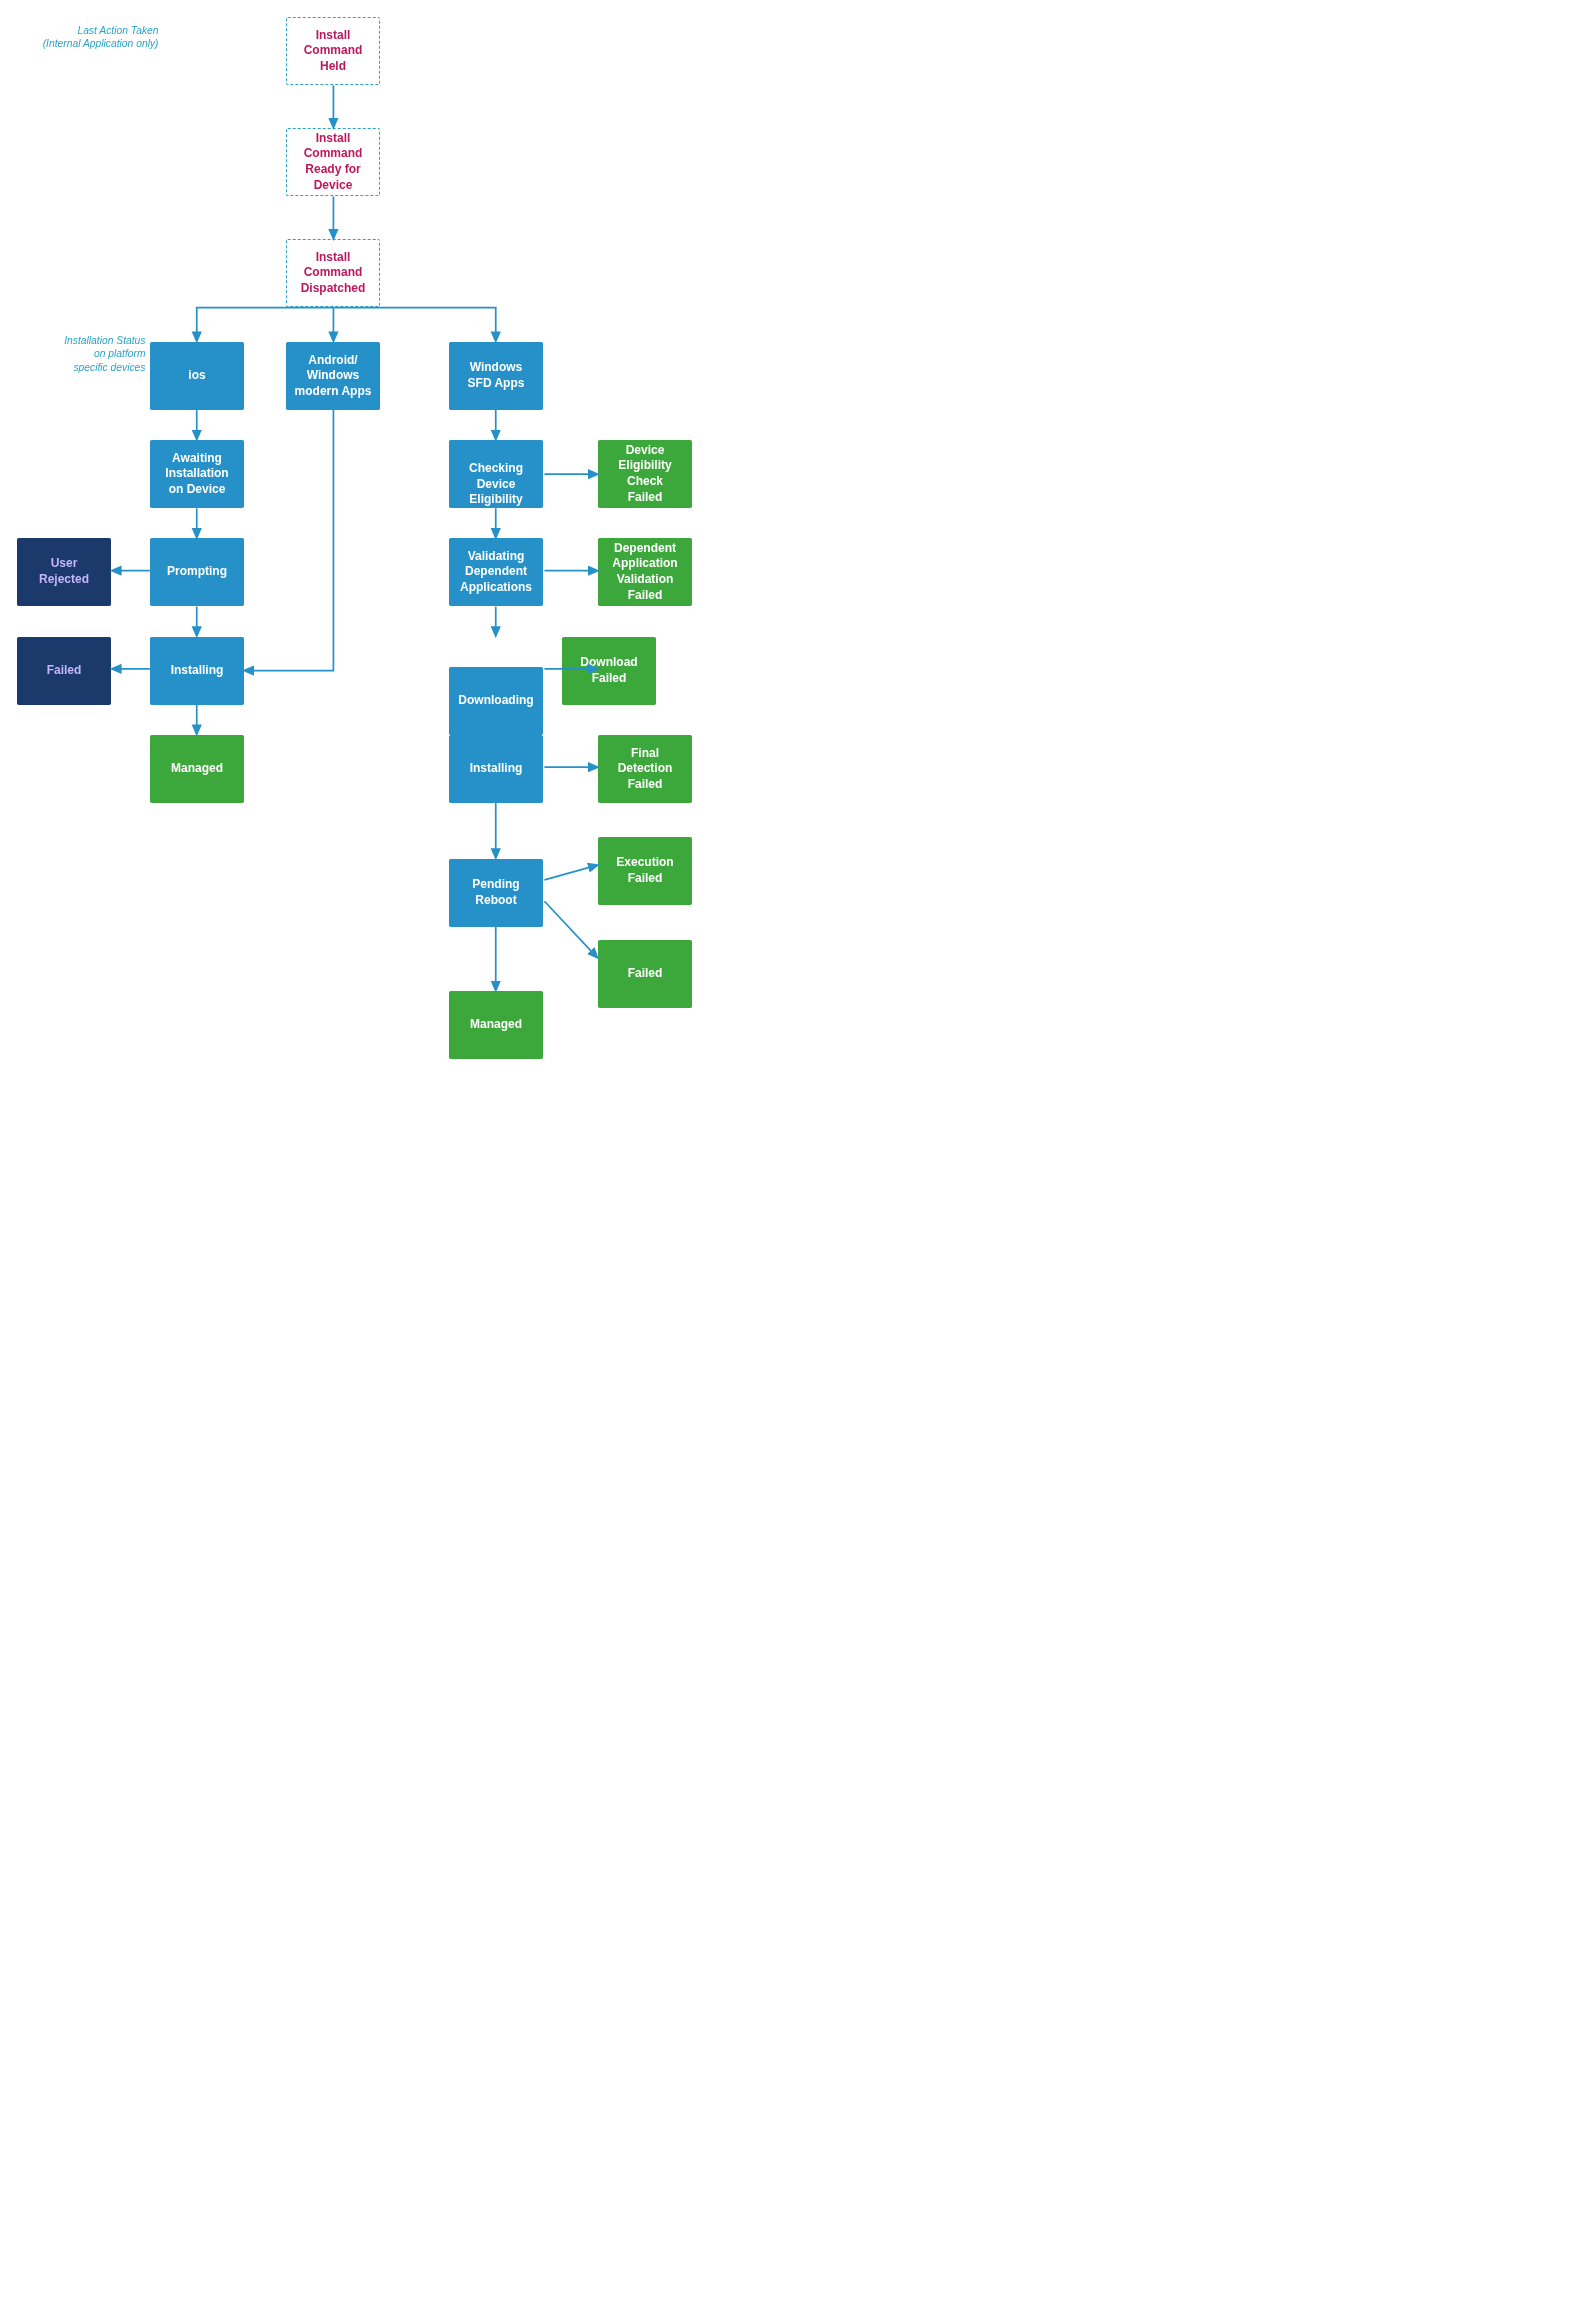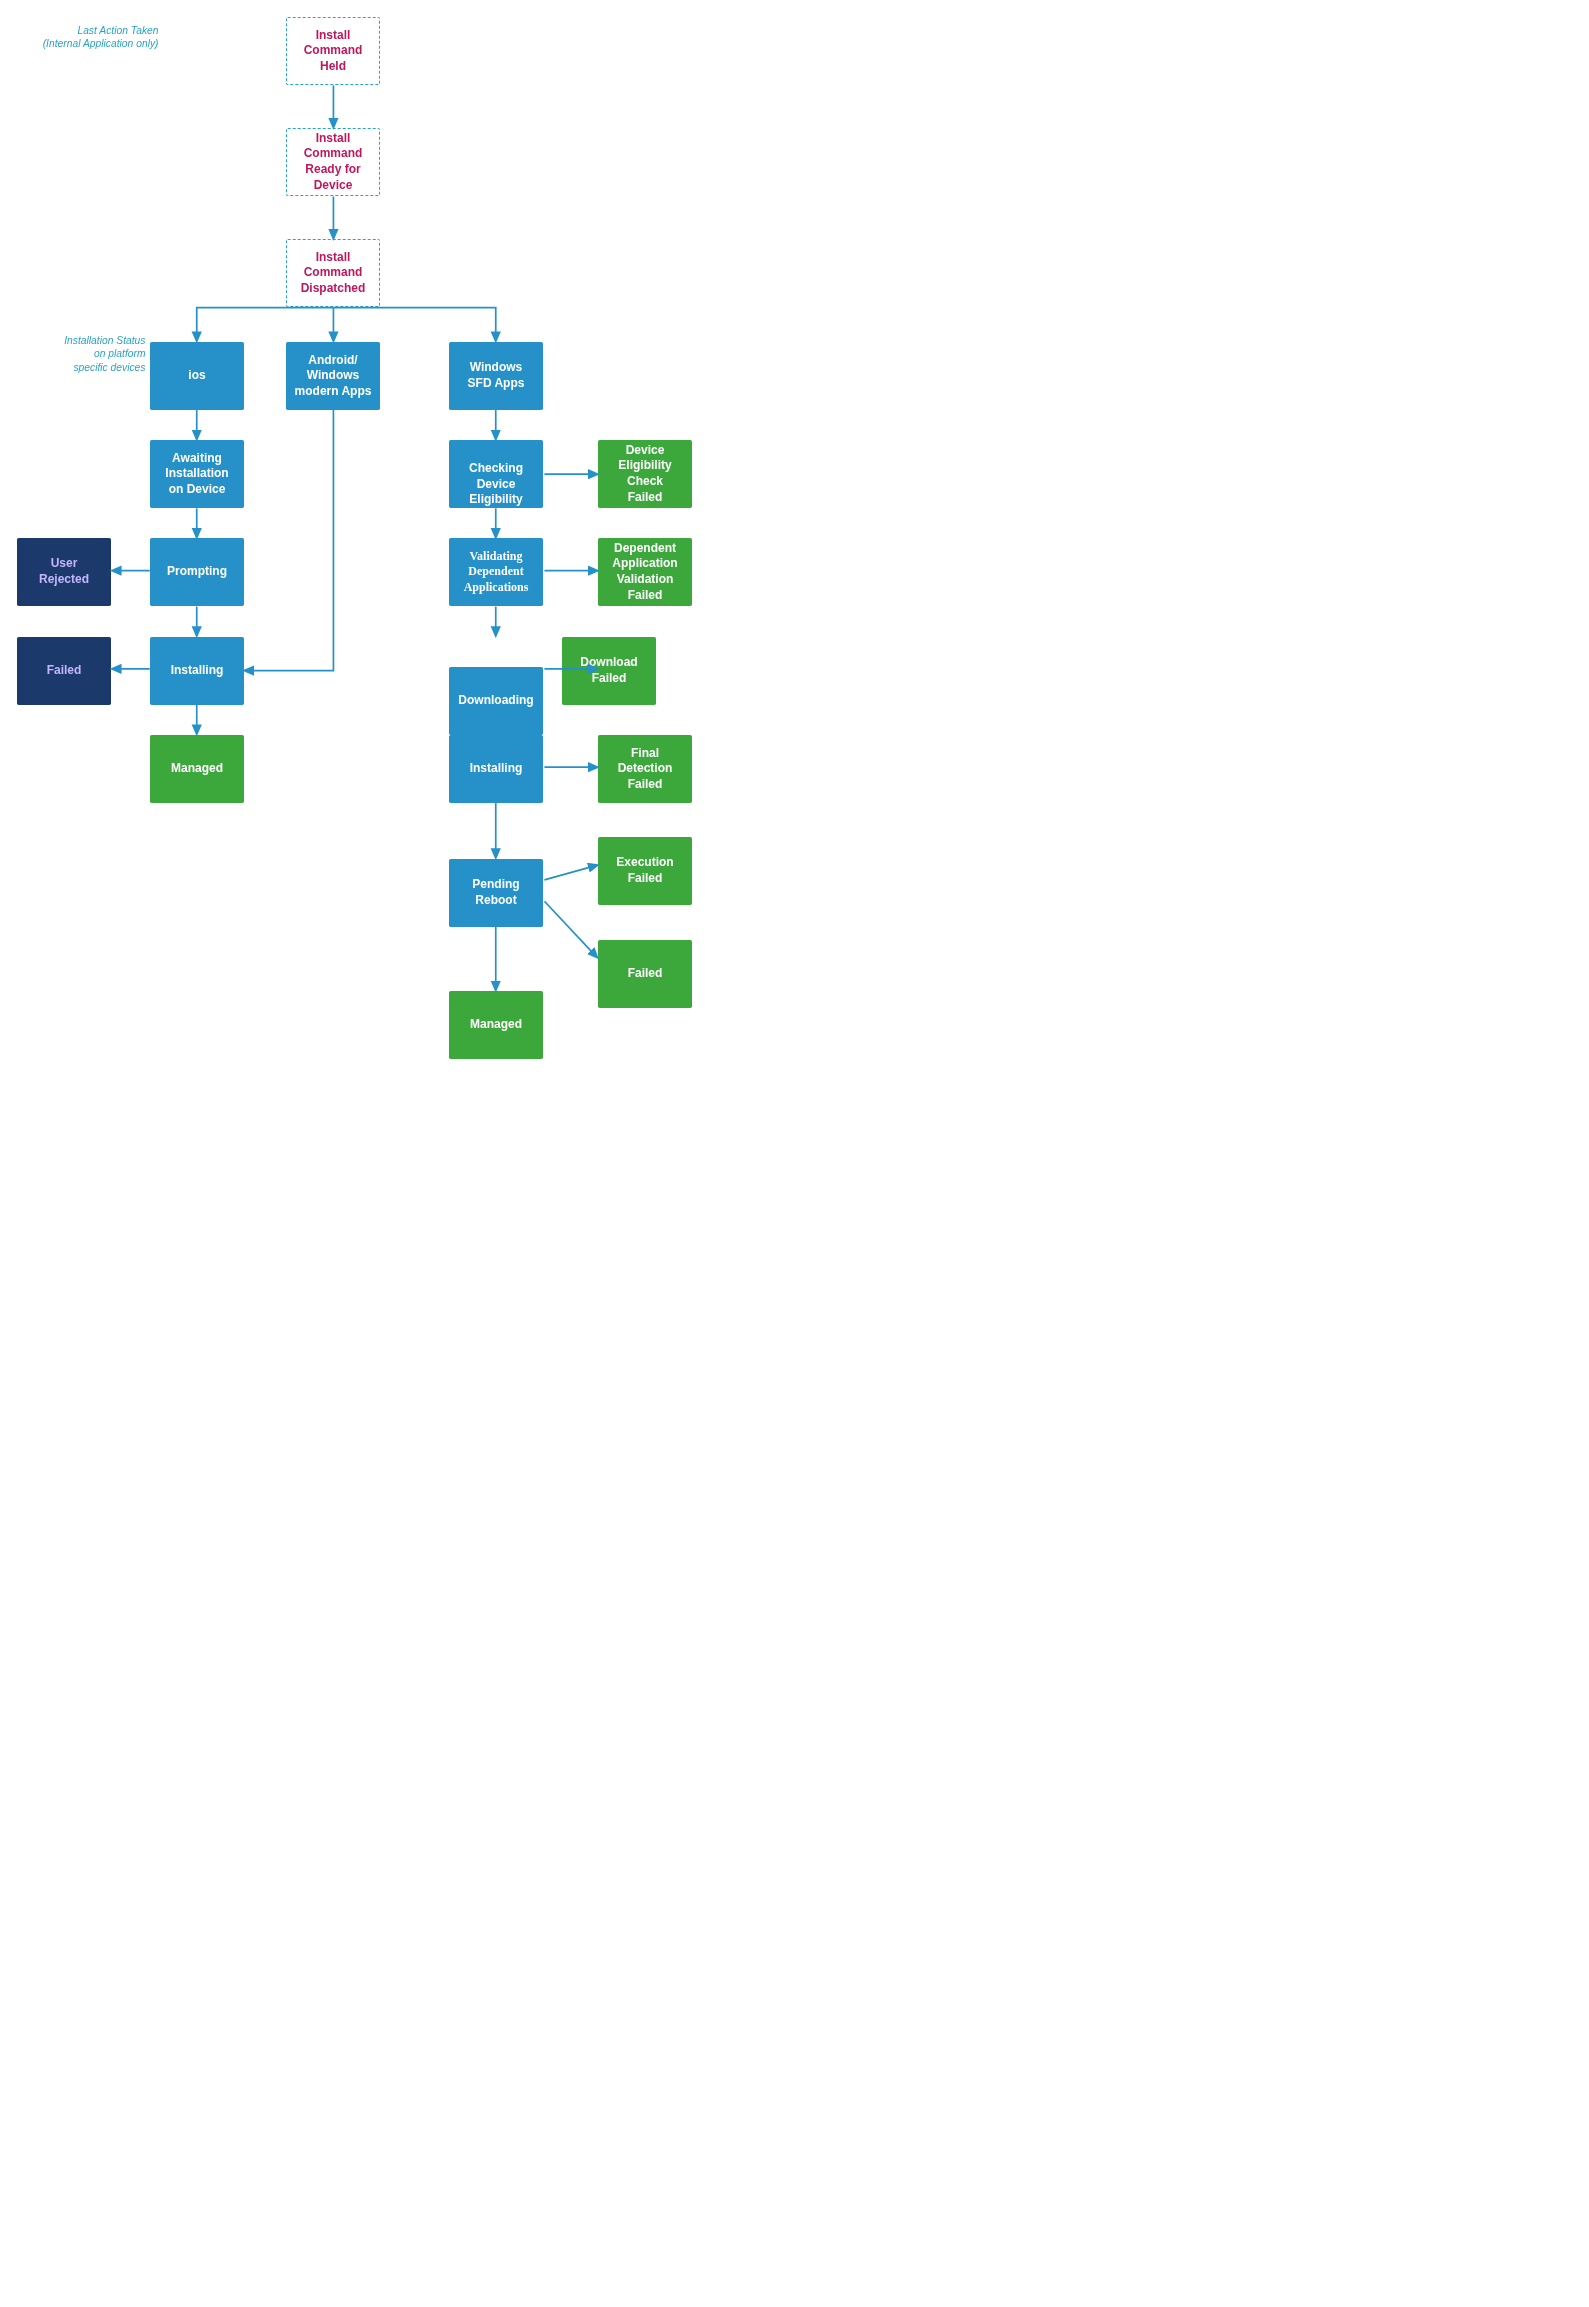--- a/index.html
+++ b/index.html
@@ -219,21 +219,21 @@
   </div>
 
   <div class="box box-blue-mid" style="left:150px; top:538px;">
     <span>Prompting</span>
   </div>
 
   <div class="box box-blue-dark" style="left:17px; top:538px;">
     <span>User<br>Rejected</span>
   </div>
 
-  <div class="box box-blue-mid" style="left:449px; top:538px;font-family:Liberation Serif, serif;">
+  <div class="box box-blue-mid" style="left:449px; top:538px;">
     <span>Validating<br>Dependent<br>Applications</span>
   </div>
 
   <div class="box box-green" style="left:598px; top:538px;">
     <span>Dependent<br>Application<br>Validation<br>Failed</span>
   </div>
 
   <div class="box box-blue-mid" style="left:150px; top:637px;">
     <span>Installing</span>
   </div>

